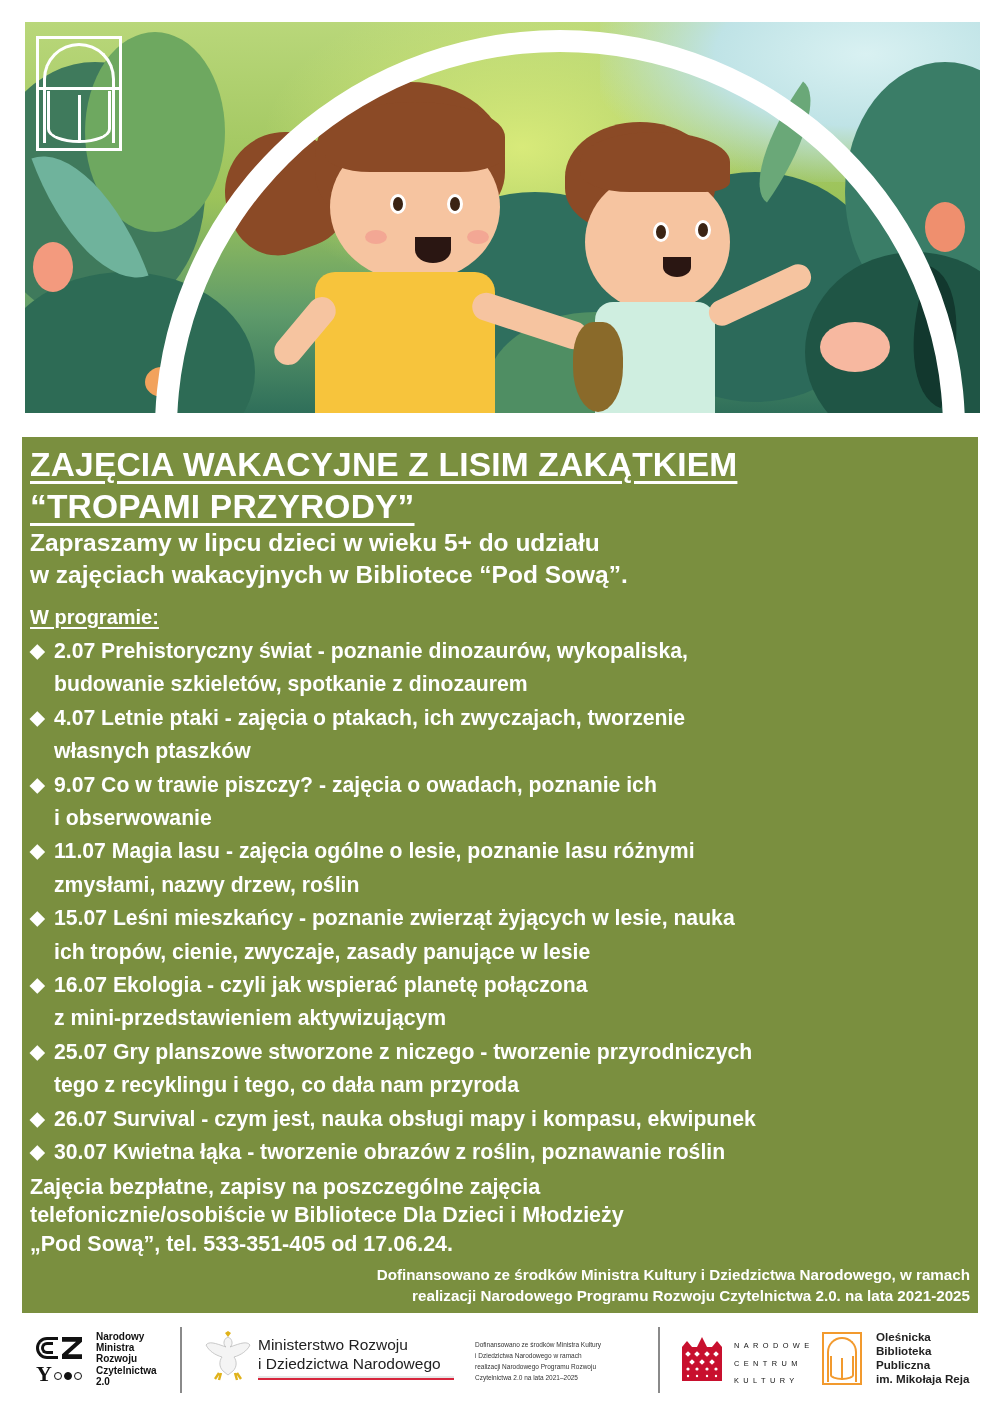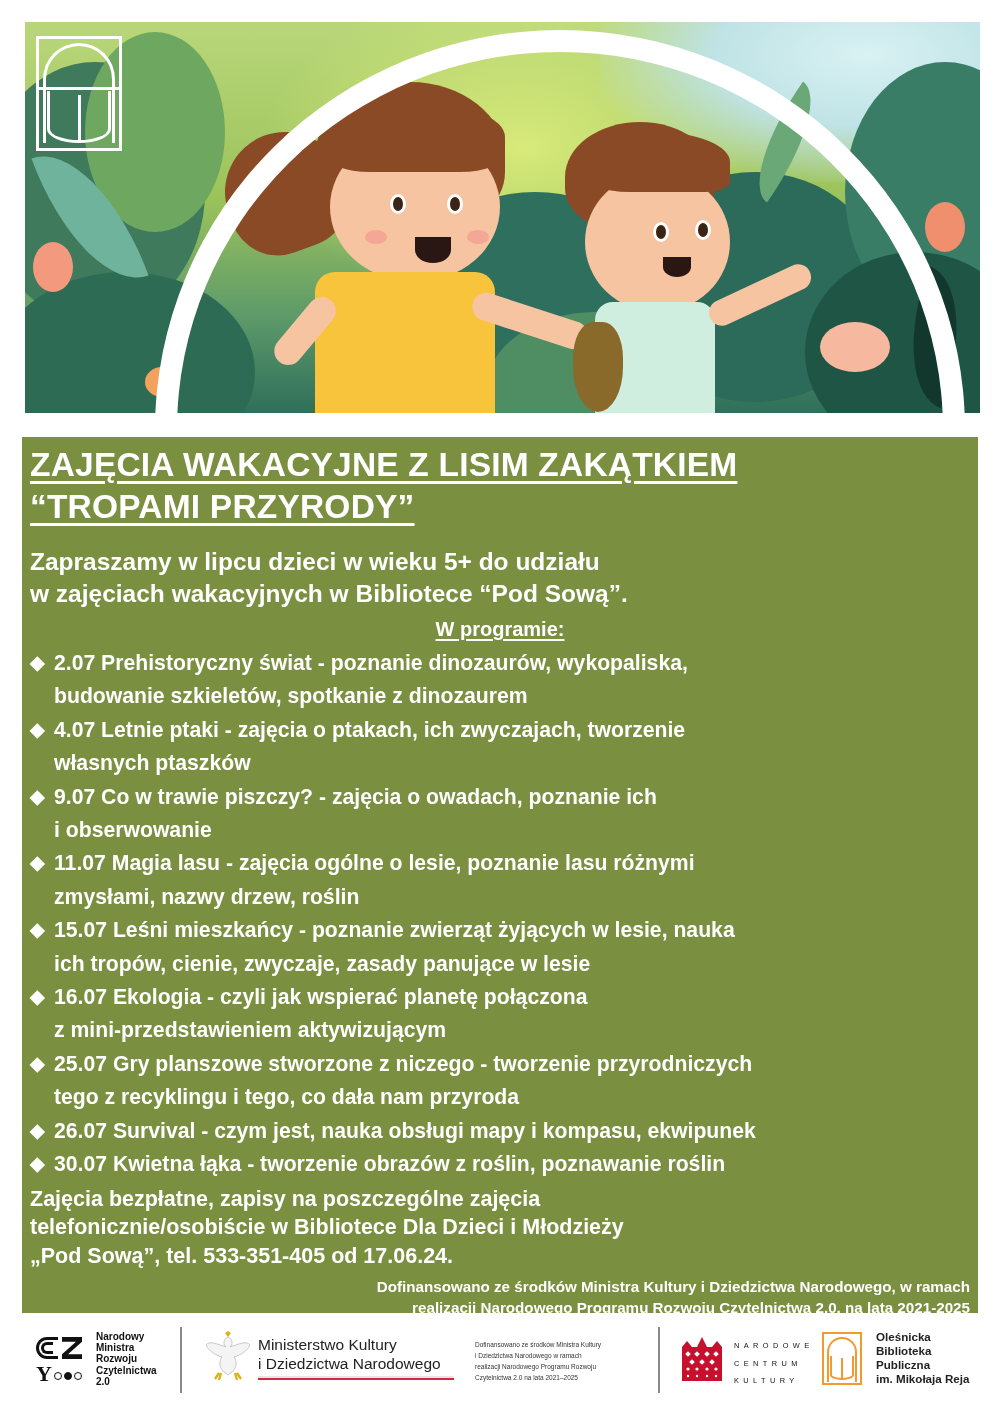--- a/index.html
+++ b/index.html
@@ -64,24 +64,24 @@
     padding: 8px 8px 0 8px;
     font-family: "Liberation Sans", sans-serif;
     font-weight: 700;
   }
   .title {
     font-size: 33.5px; line-height: 40px; letter-spacing: 0.2px;
     text-decoration: underline; text-decoration-thickness: 3px; text-underline-offset: 5px;
     white-space: nowrap; transform: scaleX(1.0);
   }
   .title-2 { margin-top: 2px; }
-  .intro { font-size: 24.5px; line-height: 32px; margin-top: 19px; white-space: nowrap; }
+  .intro { font-size: 24.5px; line-height: 32px; margin-top: 0; white-space: nowrap; }
   .program-label {
-    font-size: 20px; line-height: 26px; margin-top: 6px;
-    text-decoration: underline; text-decoration-thickness: 2px; text-underline-offset: 3px; text-align: center;
+    font-size: 20px; line-height: 26px; margin-top: 13px;
+    text-decoration: underline; text-decoration-thickness: 2px; text-underline-offset: 3px;
   }
   .program-list { list-style: none; margin-top: 4px; }
   .program-item { position: relative; padding-left: 24px; font-size: 21.2px; line-height: 33.4px; }
   .program-item .bullet { position: absolute; left: 0; top: 0; font-size: 19px; }
   .program-item .line { display: block; white-space: nowrap; }
   .closing { font-size: 21.5px; line-height: 28.5px; margin-top: 4px; }
   .closing .line { display: block; white-space: nowrap; }
   .funding { font-size: 15.2px; line-height: 21px; margin-top: 6px; text-align: right; }
   .funding .line { display: block; white-space: nowrap; }
 
@@ -277,21 +277,21 @@
 
   <div class="divider" style="left:180px;"></div>
 
   <div class="logo-item mkidn">
     <svg class="eagle" viewBox="0 0 46 50">
       <path d="M23 6 L20 2 L23 0 L26 2 Z" fill="#e0b21a"></path>
       <path d="M23 6 C18 8 18 14 21 16 C10 12 4 10 1 14 C4 20 10 24 17 26 C14 30 14 36 18 40 L23 44 L28 40 C32 36 32 30 29 26 C36 24 42 20 45 14 C42 10 36 12 25 16 C28 14 28 8 23 6 Z" fill="#f4f4f4" stroke="#bdbdbd" stroke-width="0.8"></path>
       <path d="M14 42 L10 48 M16 42 L14 49 M32 42 L36 48 M30 42 L32 49" stroke="#e0b21a" stroke-width="2.4"></path>
     </svg>
     <div class="name">
-      <span>Ministerstwo Kultury</span>
+      <span>Ministerstwo Rozwoju</span>
       <span>i Dziedzictwa Narodowego</span>
     </div>
     <div class="flag"></div>
   </div>
 
   <div class="logo-item funding-small">
     <span>Dofinansowano ze środków Ministra Kultury</span>
     <span>i Dziedzictwa Narodowego w ramach</span>
     <span>realizacji Narodowego Programu Rozwoju</span>
     <span>Czytelnictwa 2.0 na lata 2021–2025</span>

